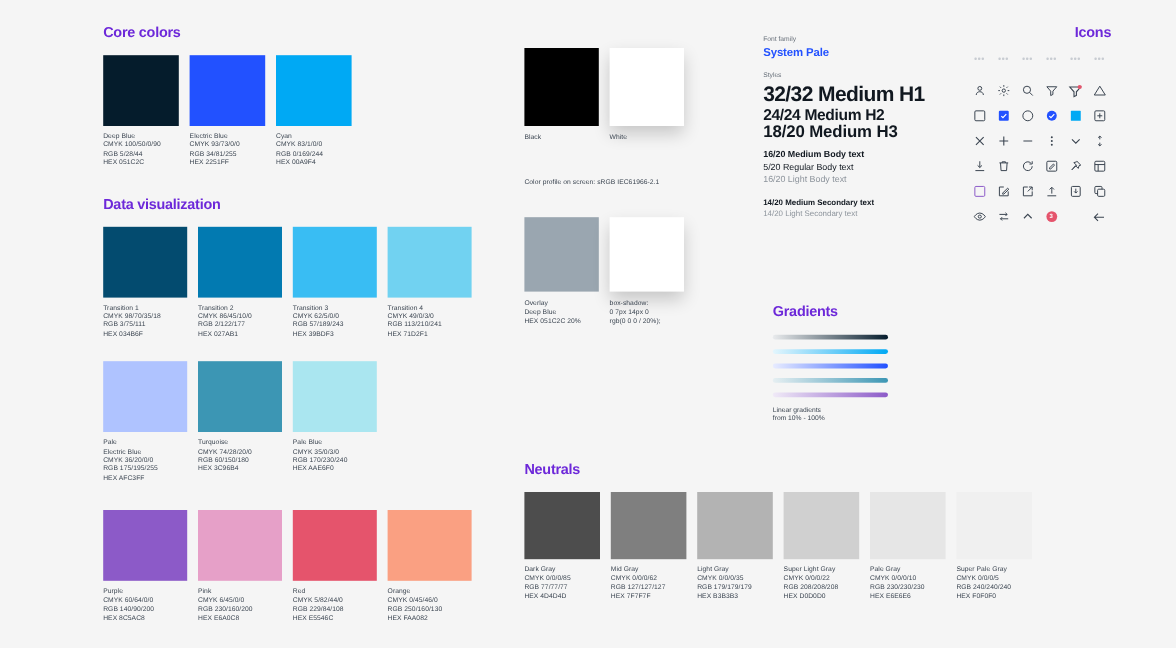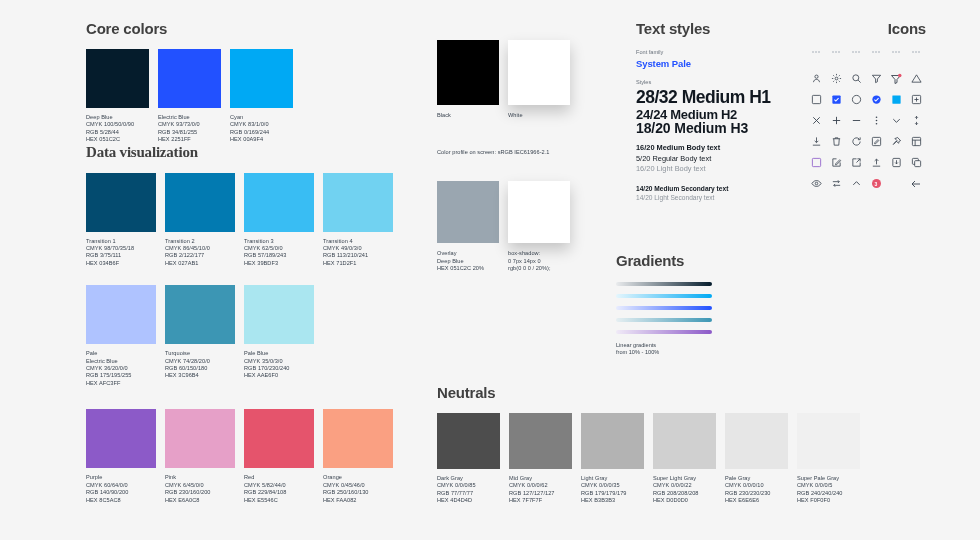--- a/index.html
+++ b/index.html
@@ -6,33 +6,33 @@
   body{
     width:980px;height:540px;overflow:hidden;
     background:#f5f5f5;
     font-family:"Liberation Sans","DejaVu Sans",sans-serif;
     color:#111820;
     -webkit-font-smoothing:antialiased;
   }
   .page{position:relative;width:980px;height:540px;}
 
   
-  .sec-title{font-size:15px;font-weight:700;letter-spacing:-0.2px;color:#404040;margin:0 0 12px 0;}
+  .sec-title{font-size:12px;font-weight:700;letter-spacing:-0.2px;color:#6d28d9;margin:0 0 12px 0;}
   .swatch{border:0;display:block;}
   .meta{font-size:5.6px;line-height:7.4px;color:#3a4450;letter-spacing:0.05px;white-space:nowrap;}
   .meta .nm{display:block;}
 
   
   .colA{position:absolute;left:86px;top:20px;width:310px;}
   .row{display:flex;gap:9px;}
   .cell{width:63px;}
   .cell .swatch{width:63px;height:59px;}
   .cell .meta{margin-top:6px;}
 
-  .dv-title{font-family:Liberation Serif, serif;}
+  .dv-title{margin-top:22px;}
   .dvrow{margin-bottom:0;}
   .dv-cell{width:70px;}
   .dv-cell .swatch{width:70px;height:59px;}
   .dv-cell .meta{margin-top:6px;}
   .dvgap{height:18px;}
 
   
   .colB{position:absolute;left:437px;top:40px;width:330px;}
   .bw{display:flex;gap:9px;}
   .bw .bwcell{width:62px;}
@@ -61,21 +61,21 @@
   .h2{font-size:13px;font-weight:700;letter-spacing:-0.3px;line-height:15px;}
   .h3{font-size:14px;font-weight:700;letter-spacing:-0.1px;line-height:12px;}
   .bodyblk{margin-top:9px;}
   .bmed{font-size:7.4px;font-weight:700;line-height:10.5px;}
   .breg{font-size:7.4px;font-weight:400;line-height:10.5px;}
   .blight{font-size:7.4px;font-weight:400;color:#8d949c;line-height:10.5px;}
   .secblk{margin-top:9px;}
   .smed{font-size:6.6px;font-weight:700;line-height:9.5px;}
   .slight{font-size:6.6px;font-weight:400;color:#8d949c;line-height:9.5px;}
 
-  .gradients{position:absolute;left:616px;top:252px;width:170px;}
+  .gradients{position:absolute;left:644px;top:252px;width:170px;}
   .gbars{margin-top:13px;}
   .gbar{width:96px;height:4px;border-radius:2px;margin-bottom:8px;}
   .gcap{margin-top:6px;font-size:5.6px;line-height:7.4px;color:#3a4450;}
 
   
   .icons{position:absolute;left:806px;top:20px;width:120px;text-align:right;}
   .igrid{margin-top:13px;display:grid;grid-template-columns:repeat(6,20px);grid-auto-rows:21px;}
   .ic{width:20px;height:21px;display:flex;align-items:center;justify-content:center;}
   .ic svg{display:block;}
   .badge-red{width:9px;height:9px;border-radius:50%;background:#e5546c;color:#fff;font-size:5px;font-weight:700;display:flex;align-items:center;justify-content:center;}
@@ -329,26 +329,25 @@
           <span class="nm">Super Pale Gray</span>
           <span class="nm">CMYK 0/0/0/5</span>
           <span class="nm">RGB 240/240/240</span>
           <span class="nm">HEX F0F0F0</span>
         </div>
       </div>
     </div>
   </div>
 
   <div class="colC">
-    <div class="sec-title">Text styles</div>
     <div class="lbl">Font family</div>
     <div class="fontname">System Pale</div>
     <div class="lbl">Styles</div>
     <div class="styles-list">
-      <div class="h1">28/32 Medium H1</div>
+      <div class="h1">32/32 Medium H1</div>
       <div class="h2">24/24 Medium H2</div>
       <div class="h3">18/20 Medium H3</div>
       <div class="bodyblk">
         <div class="bmed">16/20 Medium Body text</div>
         <div class="breg">5/20 Regular Body text</div>
         <div class="blight">16/20 Light Body text</div>
       </div>
       <div class="secblk">
         <div class="smed">14/20 Medium Secondary text</div>
         <div class="slight">14/20 Light Secondary text</div>

